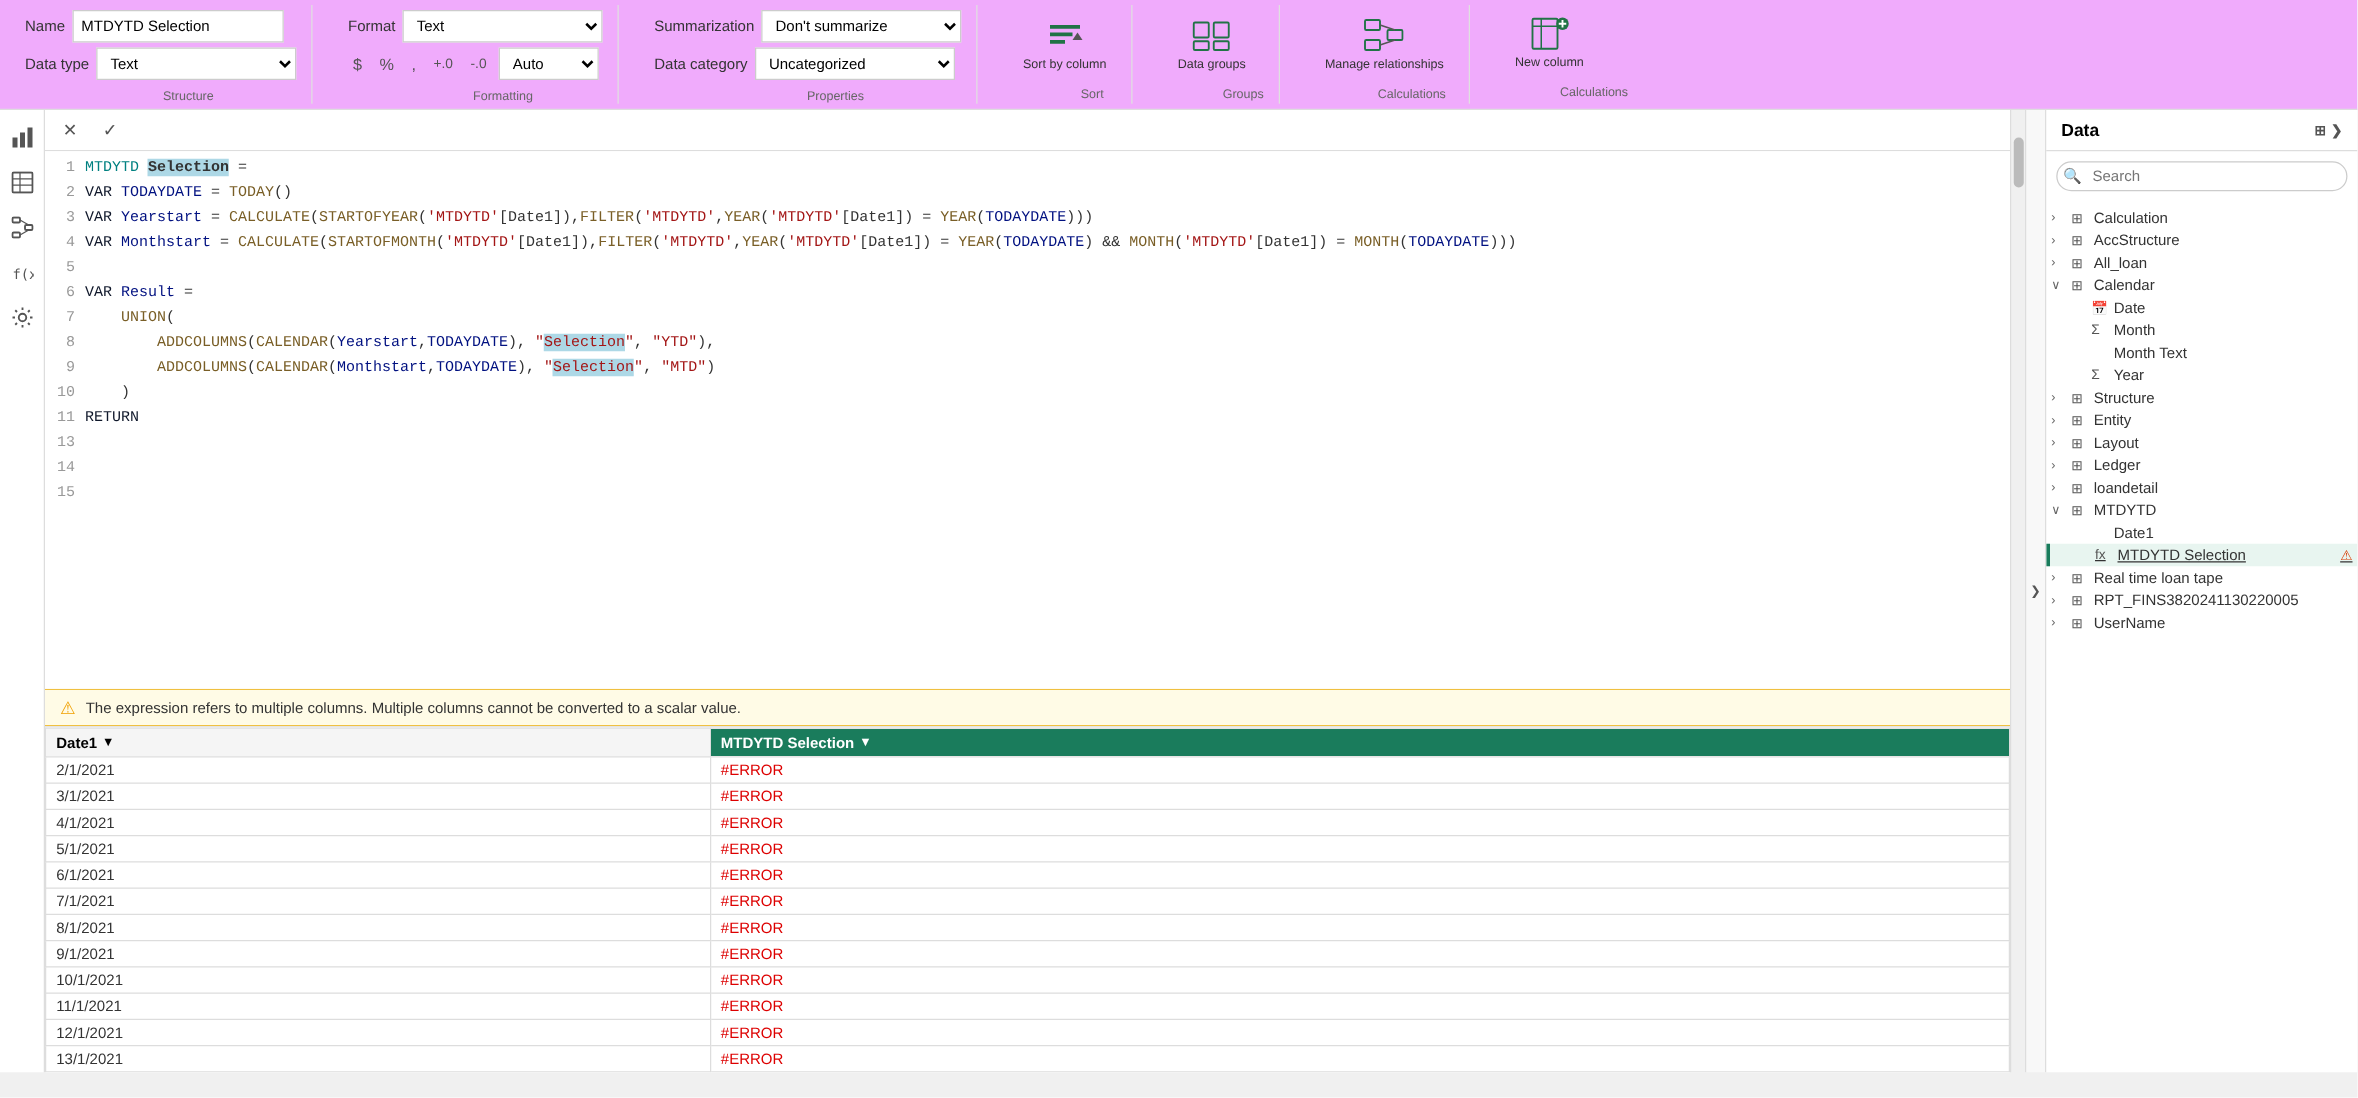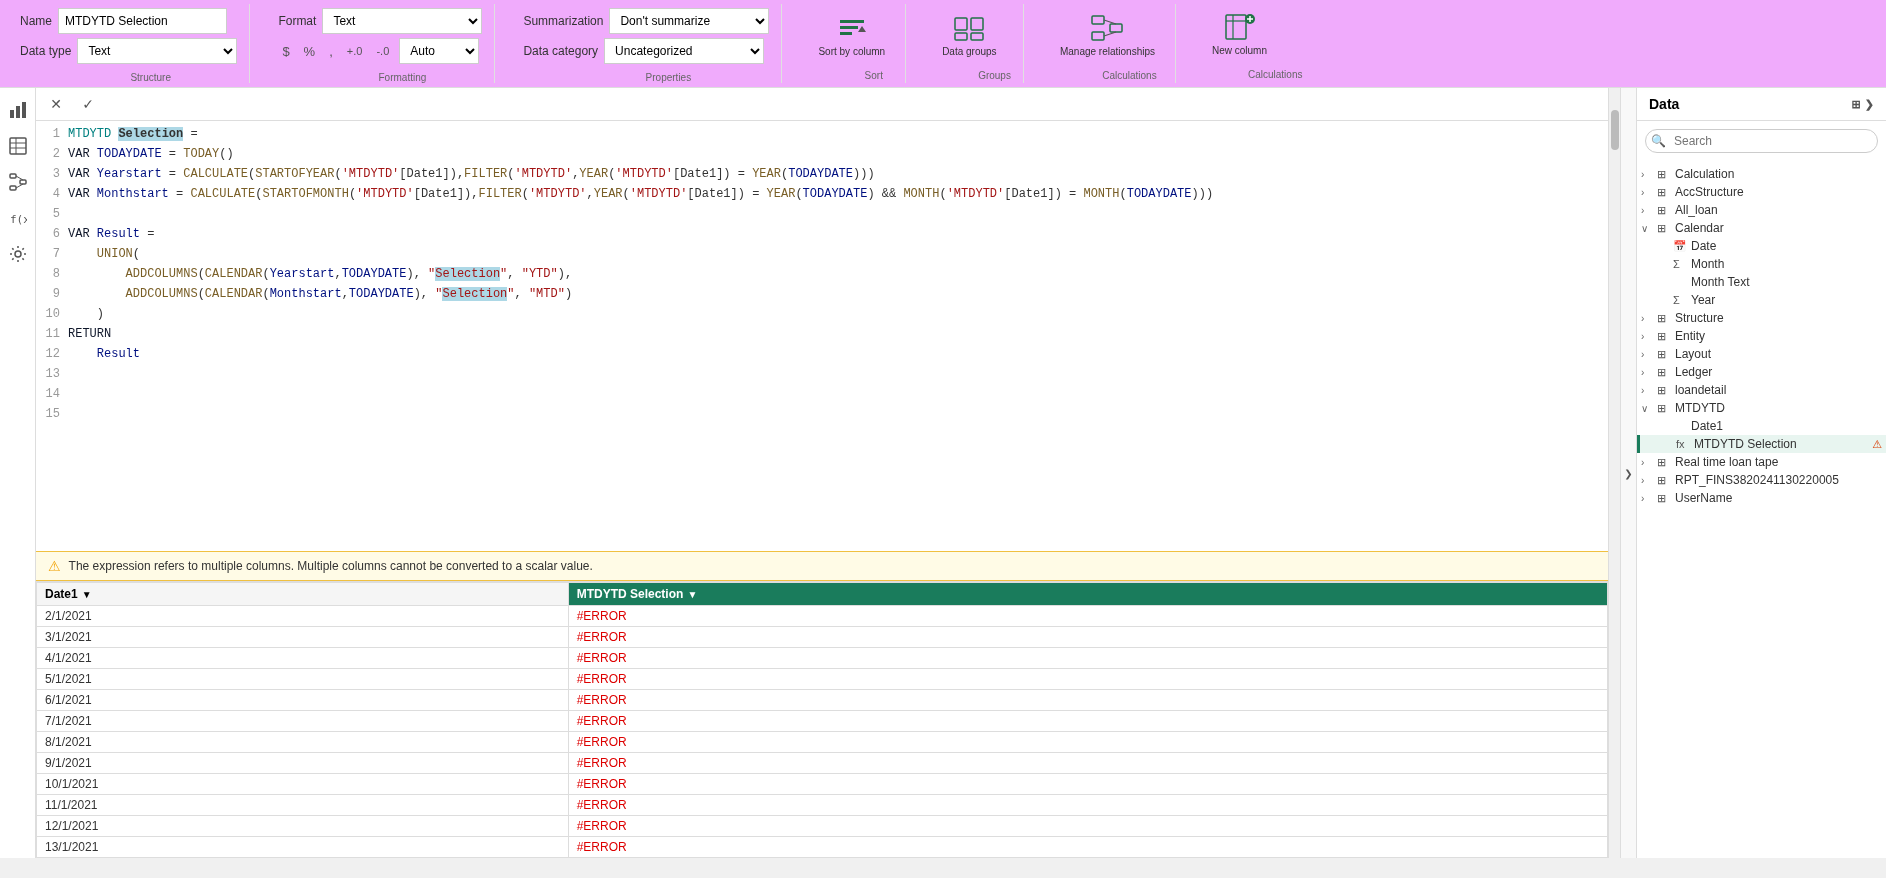--- a/index.html
+++ b/index.html
@@ -295,20 +295,21 @@
       align-items: center;
       padding: 2px 4px;
       cursor: pointer;
       font-size: 12px;
       color: #333;
       white-space: nowrap;
     }
     .tree-item.active {
       background: #e8f5f0;
       border-left: 3px solid #1a7c5c;
+      text-decoration: underline;
     }
     .tree-item .tree-arrow {
       width: 16px;
       flex-shrink: 0;
       color: #666;
       font-size: 10px;
     }
     .tree-item .tree-icon {
       width: 18px;
       flex-shrink: 0;
@@ -570,24 +571,20 @@
       <div class="code-line">
         <span class="line-num">10</span>
         <span class="line-content">    )</span>
       </div>
 
       <div class="code-line">
         <span class="line-num">11</span>
         <span class="line-content"><span class="kw">RETURN</span></span>
       </div>
 
-      <div class="code-line">
-        <span class="line-num">12</span>
-        <span class="line-content">    <span class="var-name">Result</span></span>
-      </div>
 
       <div class="code-line">
         <span class="line-num">13</span>
         <span class="line-content"> </span>
       </div>
 
       <div class="code-line">
         <span class="line-num">14</span>
         <span class="line-content"> </span>
       </div>

